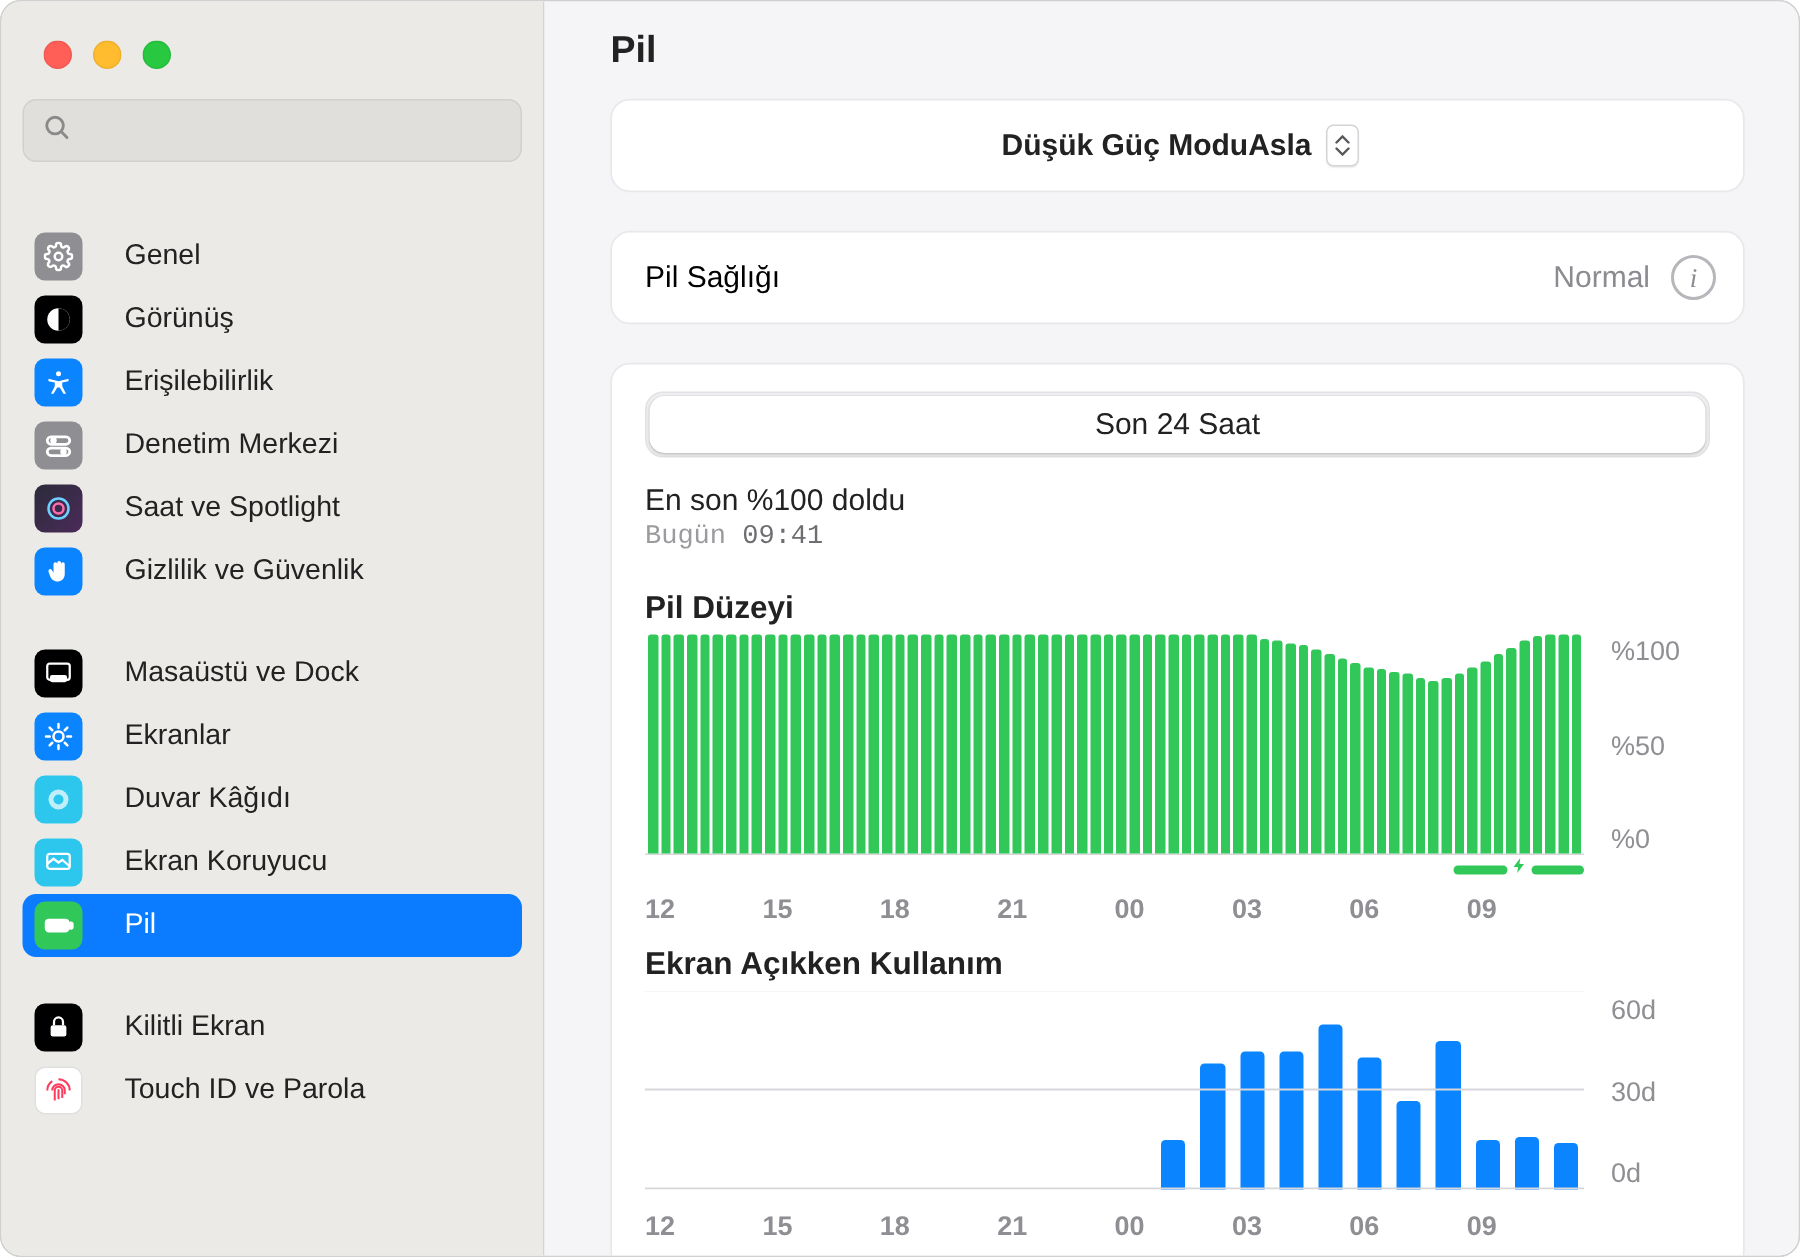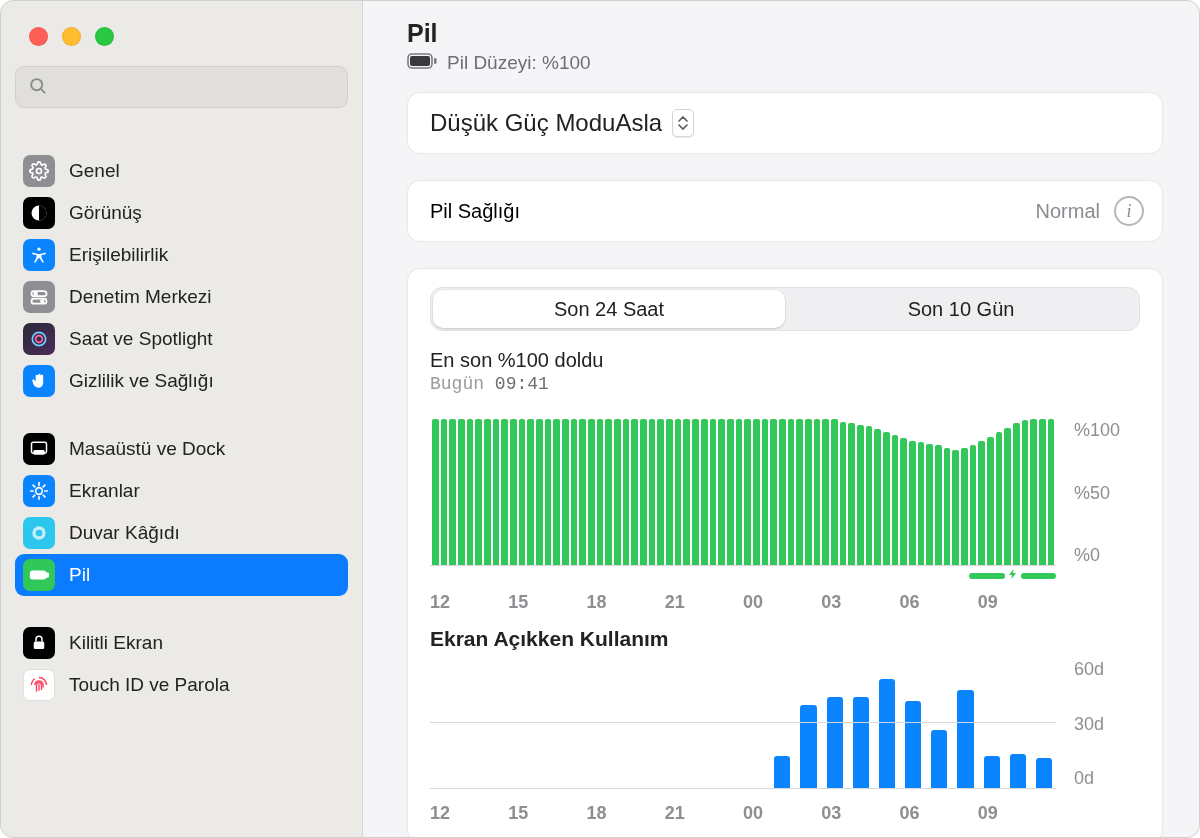--- a/index.html
+++ b/index.html
@@ -63,21 +63,21 @@
     color: #4a4a4a;
   }
   .search input::placeholder { color: #8a8a8b; }
 
   .nav { padding: 26px 14px 0; display: flex; flex-direction: column; gap: 0; }
   .nav .group-gap { height: 26px; }
 
   .item {
     display: flex;
     align-items: center;
-    gap: 14px;
+    gap: 28px;
     height: 42px;
     border-radius: 9px;
     padding: 0 8px;
     font-size: 19px;
     color: #222;
     cursor: default;
   }
   .item.selected {
     background: #0b7bff;
     color: #fff;
@@ -105,26 +105,27 @@
   .title { font-size: 25px; font-weight: 700; color:#222; }
   .subtitle-row { display:flex; align-items:center; gap:10px; color:#6f6f73; font-size:19px; }
 
   .card {
     background: #fff;
     border-radius: 13px;
     border: 1px solid #e8e8eb;
     box-shadow: 0 0 0 .5px rgba(0,0,0,.02);
   }
   .row-card {
-    display:flex; align-items:center; justify-content:flex-start;
+    display:flex; align-items:center; justify-content:center;
     padding: 0 18px 0 22px;
     height: 62px;
-    font-size: 24px;
+    font-size: 20px;
     color:#222;
     margin-bottom: 26px;
+    font-weight: bold;
   }
   .row-card .select {
     display:flex; align-items:center; gap:10px;
     color:#222;
   }
   .stepper {
     width: 22px; height: 28px; display:flex; flex-direction:column; justify-content:center; align-items:center;
     border-radius:5px; background:#fff; border:1px solid #d4d4d8; box-shadow: 0 1px 1px rgba(0,0,0,.08);
   }
   .stepper svg { display:block; }
@@ -303,21 +304,21 @@
         </div>
         <span>Saat ve Spotlight</span>
       </div>
 
       <div class="item">
         <div class="icon-box" style="background:#0a84ff">
           <svg width="20" height="20" viewBox="0 0 24 24" fill="#fff">
               <path d="M8 11V6a1.5 1.5 0 1 1 3 0v4V5a1.5 1.5 0 1 1 3 0v5V6a1.5 1.5 0 1 1 3 0v8c0 3-2 6-5.5 6S6 18 5 15l-1-3a1.5 1.5 0 0 1 2.5-1.5L8 13z"></path>
             </svg>
         </div>
-        <span>Gizlilik ve Sağlığı</span>
+        <span>Gizlilik ve Güvenlik</span>
       </div>
 
       <div class="group-gap"></div>
 
       <div class="item">
         <div class="icon-box" style="background:#000">
           <svg width="20" height="20" viewBox="0 0 24 24" fill="none" stroke="#fff" stroke-width="1.8">
               <rect x="3" y="4" width="18" height="13" rx="2"></rect>
               <rect x="6" y="14" width="12" height="4" rx="1" fill="#fff"></rect>
             </svg>
@@ -338,20 +339,29 @@
       <div class="item">
         <div class="icon-box" style="background:#2dc7ee">
           <svg width="20" height="20" viewBox="0 0 24 24" fill="#fff">
               <circle cx="12" cy="12" r="8" opacity=".7"></circle>
               <circle cx="12" cy="12" r="4" fill="#2dc7ee"></circle>
             </svg>
         </div>
         <span>Duvar Kâğıdı</span>
       </div>
 
+      <div class="item">
+        <div class="icon-box" style="background:#2dc7ee">
+          <svg width="20" height="20" viewBox="0 0 24 24" fill="none" stroke="#fff" stroke-width="1.8">
+              <rect x="3" y="5" width="18" height="12" rx="2"></rect>
+              <path d="M3 13l5-4 4 3 3-2 6 5" fill="none"></path>
+            </svg>
+        </div>
+        <span>Ekran Koruyucu</span>
+      </div>
 
       <div class="item selected">
         <div class="icon-box" style="background:#32c759">
           <svg width="22" height="22" viewBox="0 0 24 24" fill="none" stroke="#fff" stroke-width="2">
               <rect x="3" y="8" width="16" height="8" rx="2" fill="#fff"></rect>
               <rect x="20" y="10" width="2" height="4" rx="1" fill="#fff"></rect>
             </svg>
         </div>
         <span>Pil</span>
       </div>
@@ -378,30 +388,20 @@
       </div>
 
     </nav>
   </aside>
 
   <main class="main">
     <div class="main-inner">
 
       <div class="title-row">
         <div class="title">Pil</div>
-        <div class="subtitle-row">
-          <span>
-            <svg width="30" height="16" viewBox="0 0 30 16">
-                <rect x="1" y="1" width="24" height="14" rx="4" fill="none" stroke="#7b7b80" stroke-width="1.6"></rect>
-                <rect x="3" y="3" width="20" height="10" rx="2" fill="#3a3a3d"></rect>
-                <rect x="27" y="5" width="2.5" height="6" rx="1.2" fill="#7b7b80"></rect>
-              </svg>
-          </span>
-          <span>Pil Düzeyi: %100</span>
-        </div>
       </div>
 
       <div class="card row-card">
         <span>Düşük Güç Modu</span>
         <div class="select">
           <span>Asla</span>
           <div class="stepper">
             <svg width="10" height="7" viewBox="0 0 10 7">
                 <path d="M1 5l4-4 4 4" fill="none" stroke="#58585c" stroke-width="1.6" stroke-linecap="round"></path>
               </svg>
@@ -419,28 +419,28 @@
           <button class="info-btn">
             <span>i</span>
           </button>
         </div>
       </div>
 
       <div class="card big-card">
 
         <div class="seg">
           <div class="seg-btn active">Son 24 Saat</div>
-          <div class="seg-btn">Son 10 Gün</div>
         </div>
 
         <div class="last-full">En son %100 doldu</div>
         <div class="last-date">
           <span>Bugün</span> <span class="time">09:41</span>
         </div>
 
+        <div class="section-title">Pil Düzeyi</div>
         <div class="chart-wrap">
           <div class="chart-area">
             <div class="level-chart" id="level-chart">
                 <div class="level-bar" style="height: 146px;"></div>
                 <div class="level-bar" style="height: 146px;"></div>
                 <div class="level-bar" style="height: 146px;"></div>
                 <div class="level-bar" style="height: 146px;"></div>
                 <div class="level-bar" style="height: 146px;"></div>
                 <div class="level-bar" style="height: 146px;"></div>
                 <div class="level-bar" style="height: 146px;"></div>

